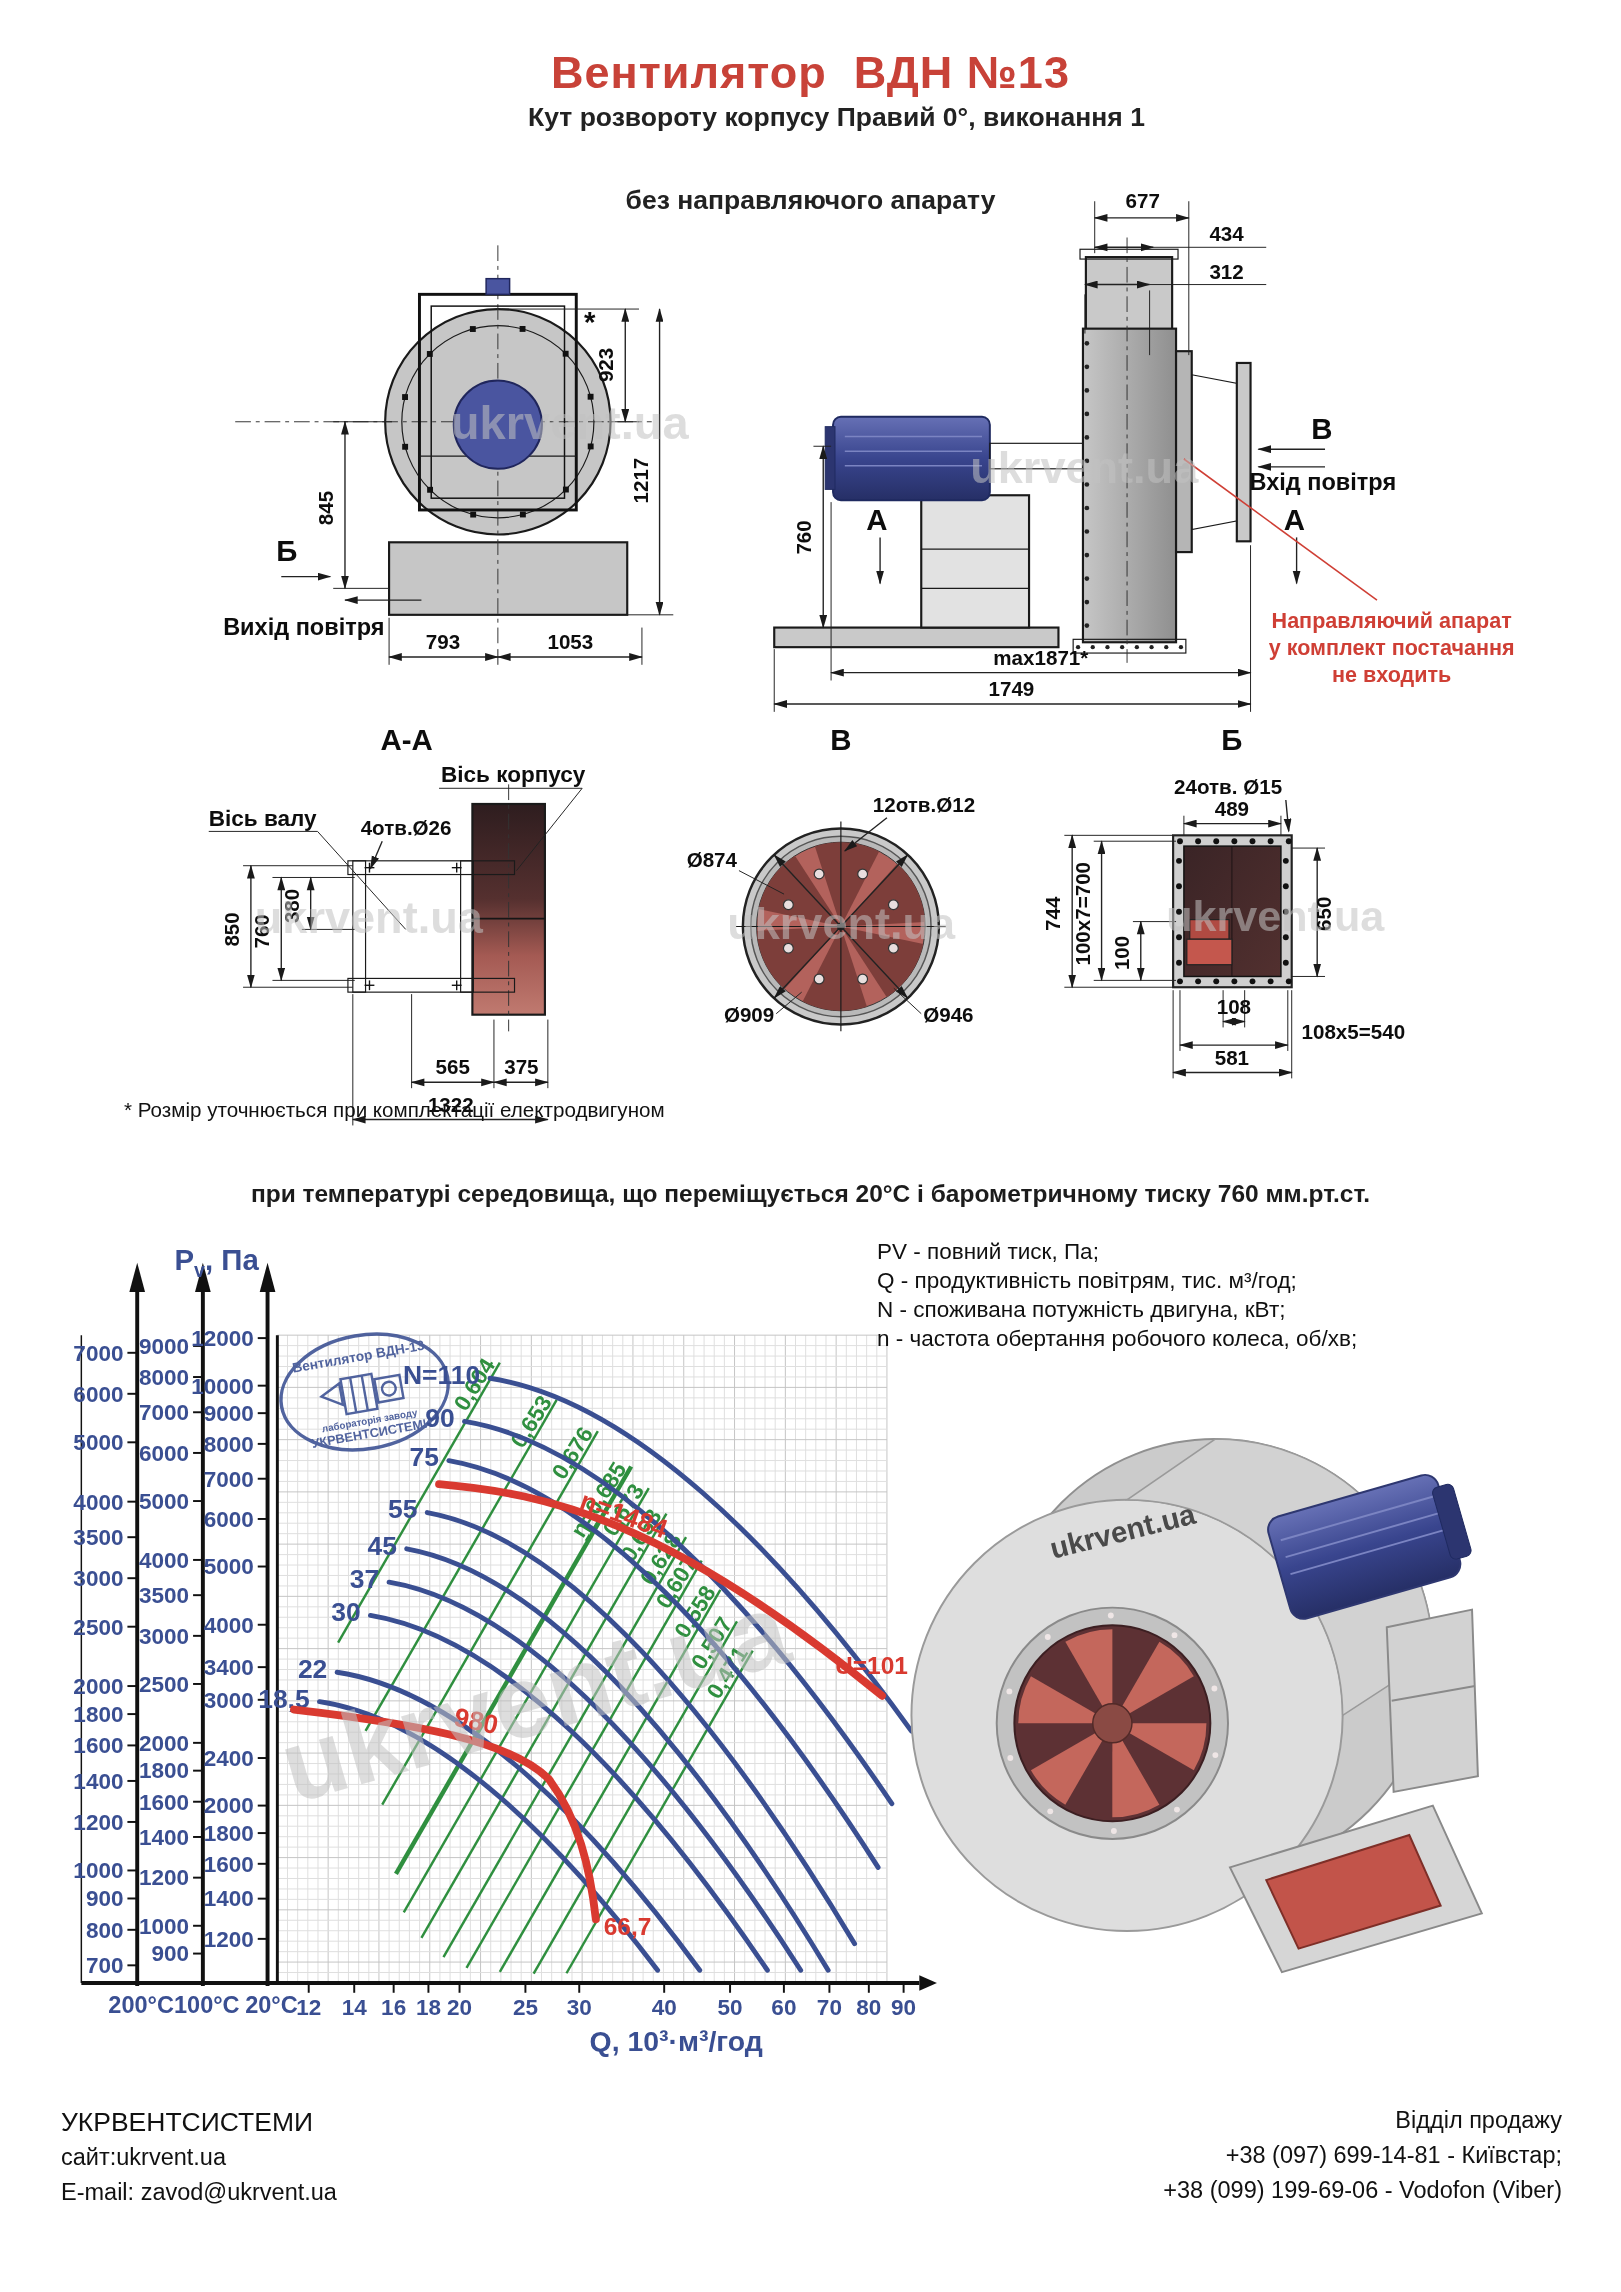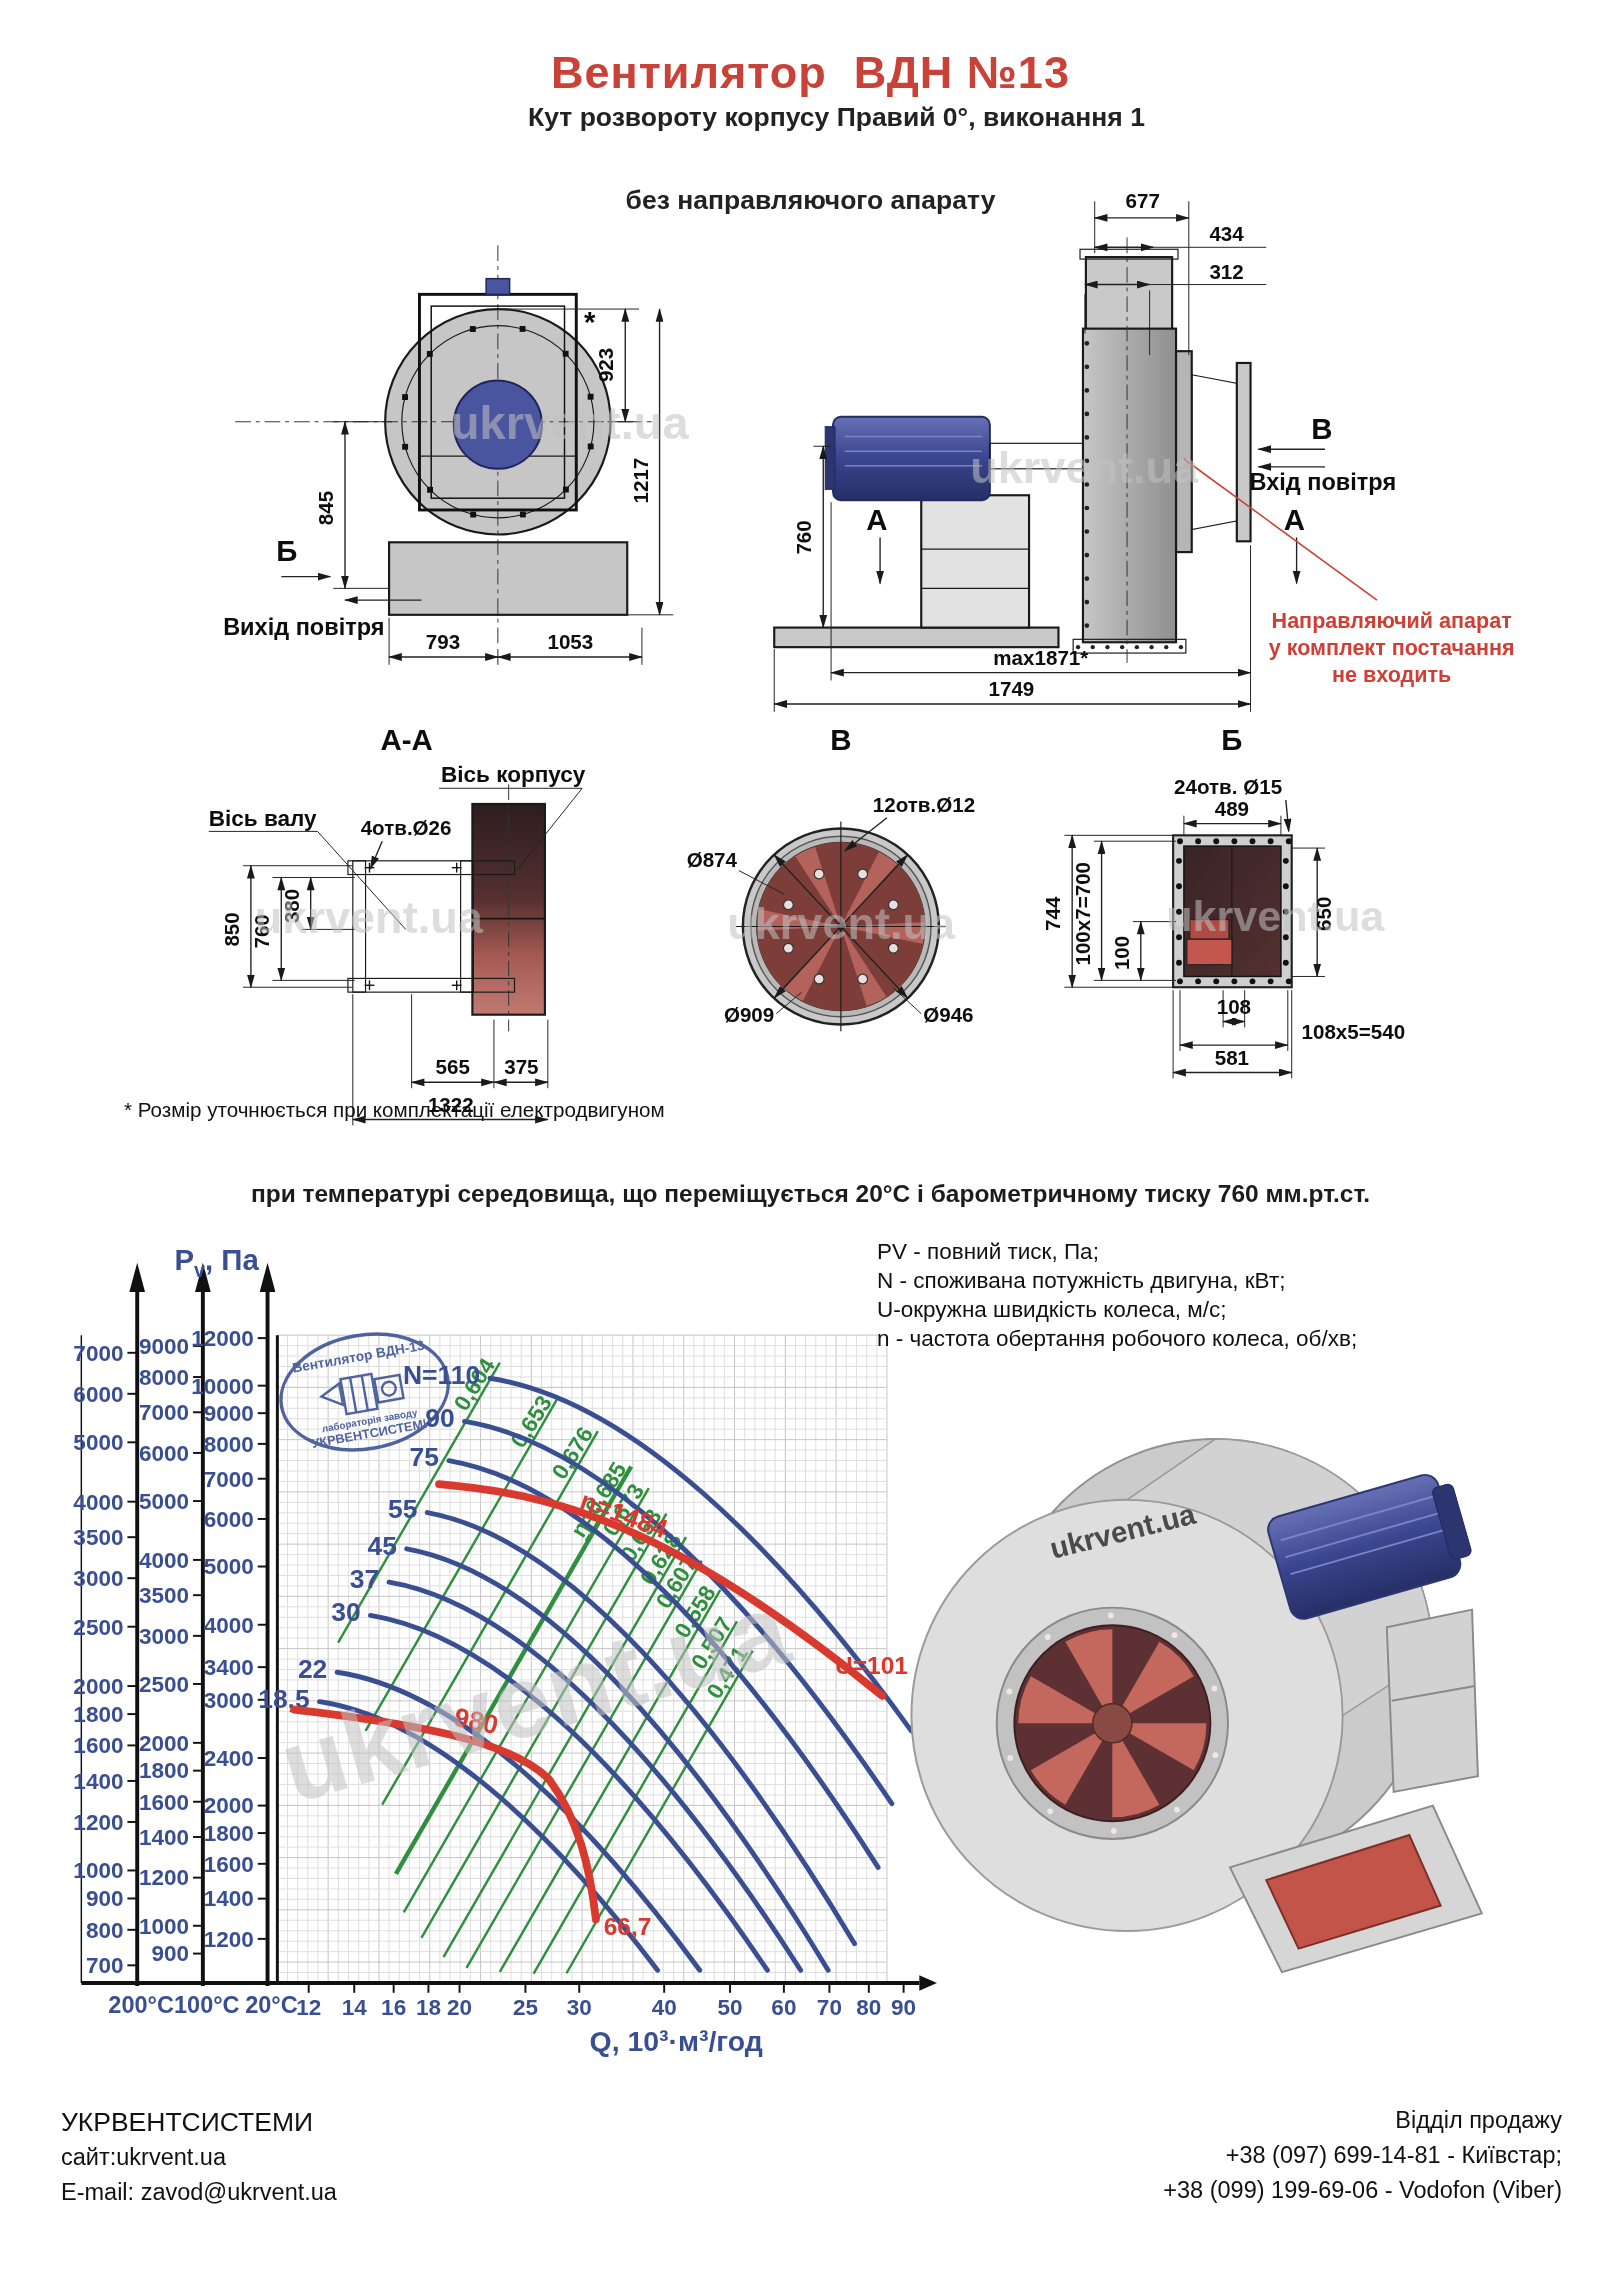--- a/index.html
+++ b/index.html
@@ -757,22 +757,22 @@
   </svg>
 
   <div class="abs title">Вентилятор  ВДН №13</div>
   <div class="abs sub1">Кут розвороту корпусу Правий 0°, виконання 1</div>
   <div class="abs sub2">без направляючого апарату</div>
   <div class="abs note">* Розмір уточнюється при комплектації електродвигуном</div>
   <div class="abs h3blk">при температурі середовища, що переміщується 20°С і барометричному тиску 760 мм.рт.ст.</div>
 
   <div class="abs legend">
     <div>PV - повний тиск, Па;</div>
+    <div>Q - продуктивність повітрям, тис. м³/год;</div>
     <div>N - споживана потужність двигуна, кВт;</div>
-    <div>U-окружна швидкість колеса, м/с;</div>
     <div>n - частота обертання робочого колеса, об/хв;</div>
   </div>
 
   <div class="abs footL">
     <div class="co">УКРВЕНТСИСТЕМИ</div>
     <div>сайт:ukrvent.ua</div>
     <div>E-mail: zavod@ukrvent.ua</div>
   </div>
   <div class="abs footR">
     <div>Відділ продажу</div>

